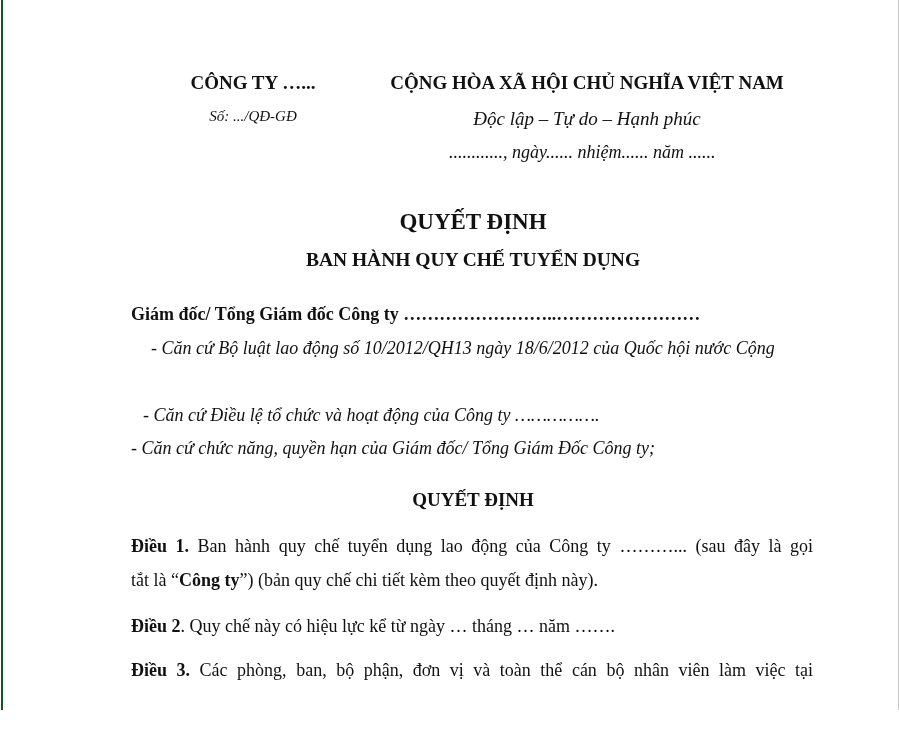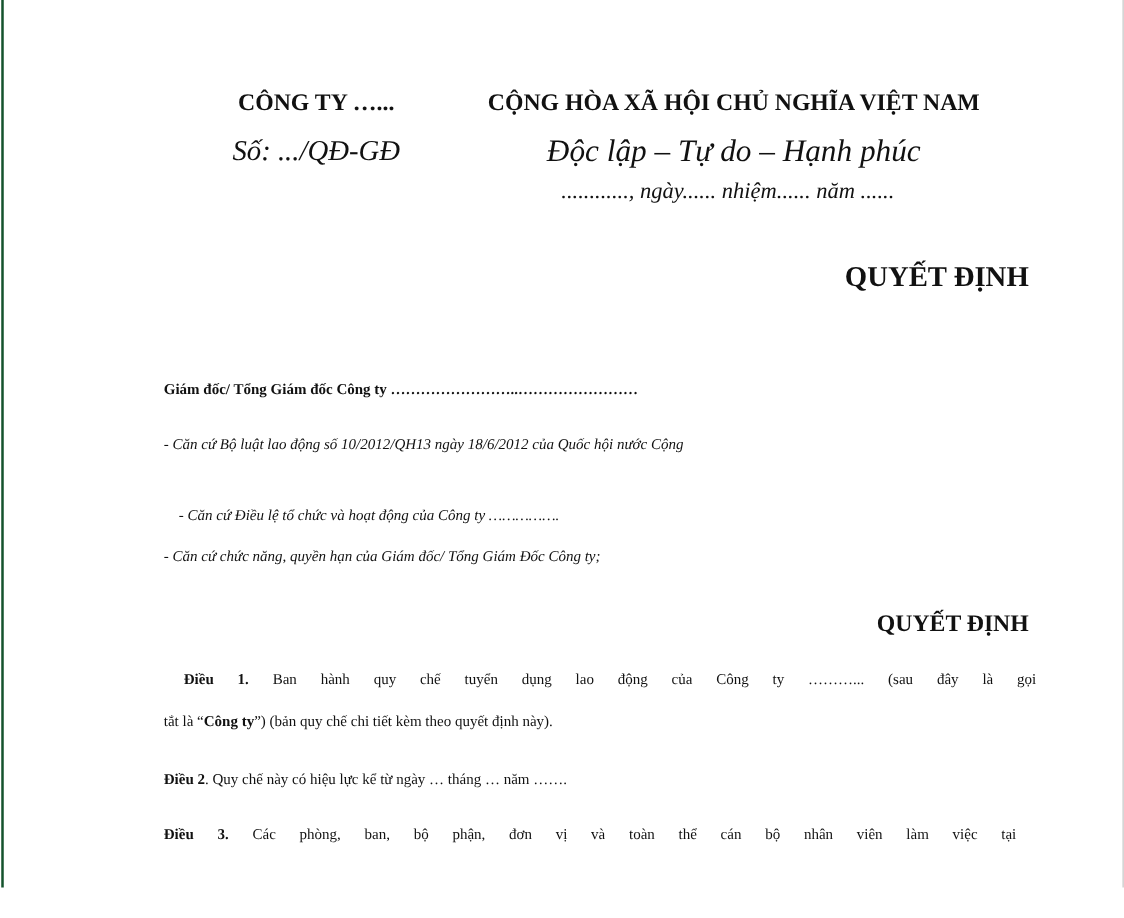--- a/index.html
+++ b/index.html
@@ -5,46 +5,47 @@
     html, body { margin: 0; padding: 0; background: #ffffff; }
     body { width: 899px; height: 734px; overflow: hidden; position: relative;
       font-family: "Liberation Serif", "DejaVu Serif", serif; color: #111; }
     .page { position: absolute; left: 1px; top: 0; width: 895px; height: 710px;
       border-left: 2px solid #14532d; border-right: 1px solid #c8c8c8; background: #fff; }
     .abs { position: absolute; white-space: nowrap; }
     .b { font-weight: bold; }
     .i { font-style: italic; }
     .hdr-left { left: 150px; width: 200px; text-align: center; }
     .hdr-right { left: 364px; width: 440px; text-align: center; }
-    .center { left: 120px; width: 700px; text-align: right; }
-    .body { left: 128px; width: 682px; font-size: 12px; }
+    .center { left: 120px; width: 700px; text-align: center; }
+    .body { left: 128px; width: 682px; font-size: 18px; }
     .just { text-align: justify; text-align-last: justify; white-space: normal; }
   </style>
 </head>
 <body>
 
 <div class="page">
 
   <div class="abs hdr-left b" style="top:72px;font-size:19px;">CÔNG TY …...</div>
-  <div class="abs hdr-left i" style="top:108px;font-size:23px;">Số: .../QĐ-GĐ</div>
+  <div class="abs hdr-left i" style="top:108px;font-size:15px;">Số: .../QĐ-GĐ</div>
 
   <div class="abs hdr-right b" style="top:72px;font-size:19px;">CỘNG HÒA XÃ HỘI CHỦ NGHĨA VIỆT NAM</div>
-  <div class="abs hdr-right i" style="top:108px;font-size:25px;">Độc lập – Tự do – Hạnh phúc</div>
+  <div class="abs hdr-right i" style="top:108px;font-size:19px;">Độc lập – Tự do – Hạnh phúc</div>
   <div class="abs i" style="left:446px;top:142px;font-size:18px;">............, ngày...... nhiệm...... năm ......</div>
 
   <div class="abs center b" style="top:209px;font-size:23px;">QUYẾT ĐỊNH</div>
+  <div class="abs center b" style="top:249px;font-size:19.5px;">BAN HÀNH QUY CHẾ TUYỂN DỤNG</div>
 
   <div class="abs body b" style="top:304px;">Giám đốc/ Tổng Giám đốc Công ty ……………………..……………………</div>
-  <div class="abs body i" style="top:348px;">- Căn cứ Bộ luật lao động số 10/2012/QH13 ngày 18/6/2012 của Quốc hội nước Cộng</div>
+  <div class="abs body i" style="top:338px;margin-left:20px;">- Căn cứ Bộ luật lao động số 10/2012/QH13 ngày 18/6/2012 của Quốc hội nước Cộng</div>
   <div class="abs body i" style="top:405px;margin-left:12px;">- Căn cứ Điều lệ tổ chức và hoạt động của Công ty …………….</div>
   <div class="abs body i" style="top:438px;">- Căn cứ chức năng, quyền hạn của Giám đốc/ Tổng Giám Đốc Công ty;</div>
 
   <div class="abs center b" style="top:489px;font-size:19px;">QUYẾT ĐỊNH</div>
 
-  <div class="abs body just" style="top:536px;margin-left:16px;">
+  <div class="abs body just" style="top:536px;">
     <span class="b">Điều 1.</span>
     <span>Ban hành quy chế tuyển dụng lao động của Công ty ………... (sau đây là gọi</span>
   </div>
   <div class="abs body" style="top:570px;">
     <span>tắt là “</span><span class="b">Công ty</span><span>”) (bản quy chế chi tiết kèm theo quyết định này).</span>
   </div>
 
   <div class="abs body" style="top:616px;">
     <span class="b">Điều 2</span><span>. Quy chế này có hiệu lực kể từ ngày … tháng … năm …….</span>
   </div>

